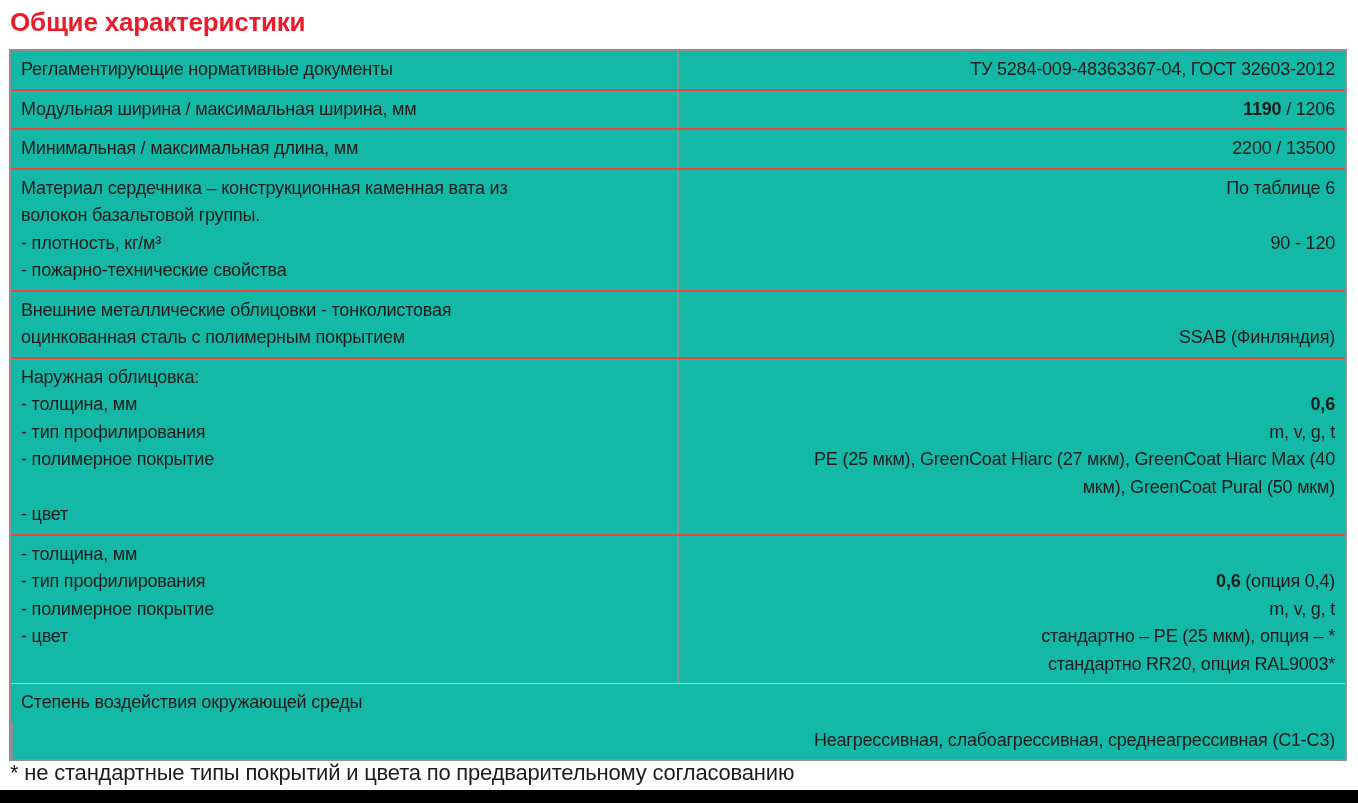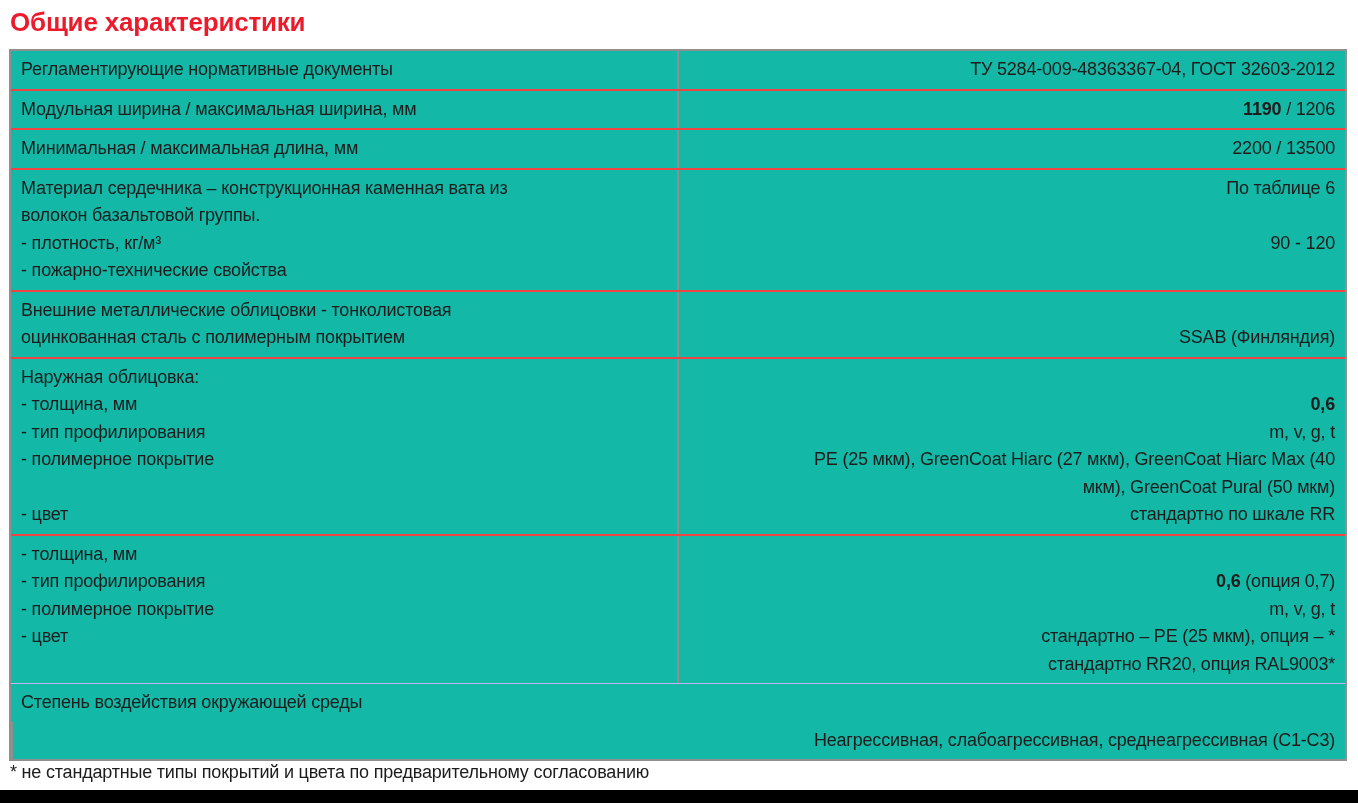--- a/index.html
+++ b/index.html
@@ -57,21 +57,21 @@
     flex: 1;
     border-left: 2px solid #8f8f8f;
     text-align: right;
   }
   .line { min-height: 27.5px; }
   .b { font-weight: bold; }
   .footnote {
     position: absolute;
     left: 10px;
     top: 759px;
-    font-size: 18px;
+    font-size: 22px;
     line-height: 27px;
     letter-spacing: -0.2px;
     color: #1c1c1c;
   }
   .bottom-bar {
     position: absolute;
     left: 0;
     bottom: 0;
     width: 1358px;
     height: 13px;
@@ -145,34 +145,33 @@
       <div class="line">- полимерное покрытие</div>
       <div class="line"></div>
       <div class="line">- цвет</div>
     </div>
     <div class="cell value">
       <div class="line"></div>
       <div class="line"><span class="b">0,6</span><span></span></div>
       <div class="line">m, v, g, t</div>
       <div class="line">PE (25 мкм), GreenCoat Hiarc (27 мкм), GreenCoat Hiarc Max (40</div>
       <div class="line">мкм), GreenCoat Pural (50 мкм)</div>
-      <div class="line">стандартно по шкале RR</div>
     </div>
   </div>
 
   <div class="row">
     <div class="cell label">
       <div class="line">- толщина, мм</div>
       <div class="line">- тип профилирования</div>
       <div class="line">- полимерное покрытие</div>
       <div class="line">- цвет</div>
     </div>
     <div class="cell value">
       <div class="line"></div>
-      <div class="line"><span class="b">0,6</span><span> (опция 0,7)</span></div>
+      <div class="line"><span class="b">0,6</span><span> (опция 0,4)</span></div>
       <div class="line">m, v, g, t</div>
       <div class="line">стандартно – PE (25 мкм), опция – *</div>
       <div class="line">стандартно RR20, опция RAL9003*</div>
     </div>
   </div>
 
   <div class="row env-row">
     <div class="cell label">
       <div class="line">Степень воздействия окружающей среды</div>
     </div>

